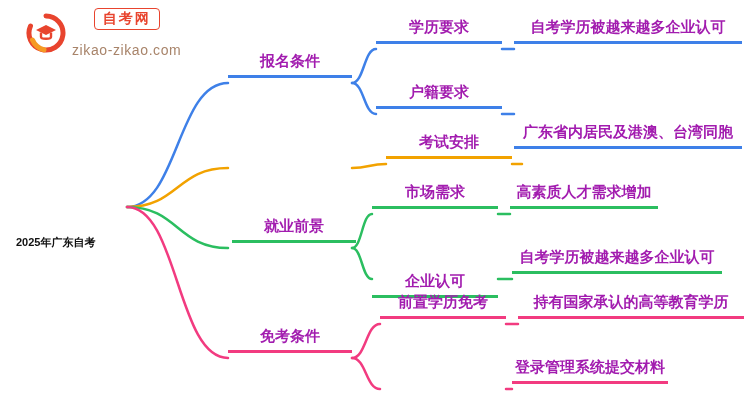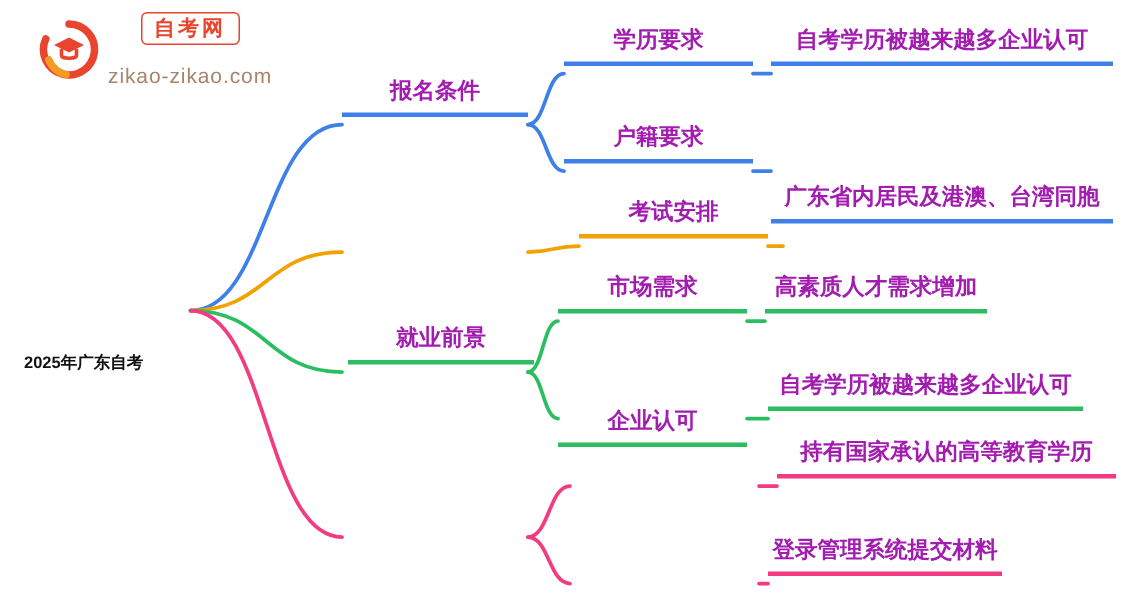--- a/index.html
+++ b/index.html
@@ -72,26 +72,28 @@
     <div class="logo-text">
       <div class="logo-name">自考网</div>
       <div class="logo-url">zikao-zikao.com</div>
     </div>
   </div>
 
   <div class="root" style="left:16px;top:198px;">2025年广东自考</div>
 
   <div class="node" style="left: 228px; top: 53px; width: 124px; border-bottom-color: rgb(62, 128, 232); text-align: center;">报名条件</div>
   <div class="node" style="left: 232px; top: 218px; width: 124px; border-bottom-color: rgb(43, 190, 96);">就业前景</div>
+  <div class="node" style="left: 228px; top: 328px; width: 124px; border-bottom-color: rgb(242, 59, 128);">免考条件</div>
 
   <div class="node" style="left: 376px; top: 19px; width: 126px; border-bottom-color: rgb(62, 128, 232);">学历要求</div>
   <div class="node" style="left: 386px; top: 134px; width: 126px; border-bottom-color: rgb(242, 162, 0);">考试安排</div>
   <div class="node" style="left: 376px; top: 84px; width: 126px; border-bottom-color: rgb(62, 128, 232);">户籍要求</div>
   <div class="node" style="left: 372px; top: 184px; width: 126px; border-bottom-color: rgb(43, 190, 96);">市场需求</div>
   <div class="node" style="left: 372px; top: 249px; width: 126px; border-bottom-color: rgb(43, 190, 96); margin-top: 24px;">企业认可</div>
+  <div class="node" style="left: 380px; top: 294px; width: 126px; border-bottom-color: rgb(242, 59, 128);">前置学历免考</div>
 
   <div class="node" style="left: 514px; top: 19px; width: 228px; border-bottom-color: rgb(62, 128, 232);">自考学历被越来越多企业认可</div>
   <div class="node" style="left: 514px; top: 84px; width: 228px; border-bottom-color: rgb(62, 128, 232); margin-top: 40px;">广东省内居民及港澳、台湾同胞</div>
   <div class="node" style="left: 510px; top: 184px; width: 148px; border-bottom-color: rgb(43, 190, 96);">高素质人才需求增加</div>
   <div class="node" style="left: 512px; top: 249px; width: 210px; border-bottom-color: rgb(43, 190, 96);">自考学历被越来越多企业认可</div>
   <div class="node" style="left: 518px; top: 294px; width: 226px; border-bottom-color: rgb(242, 59, 128);">持有国家承认的高等教育学历</div>
   <div class="node" style="left: 512px; top: 359px; width: 156px; border-bottom-color: rgb(242, 59, 128);">登录管理系统提交材料</div>
 
 </div>
 

